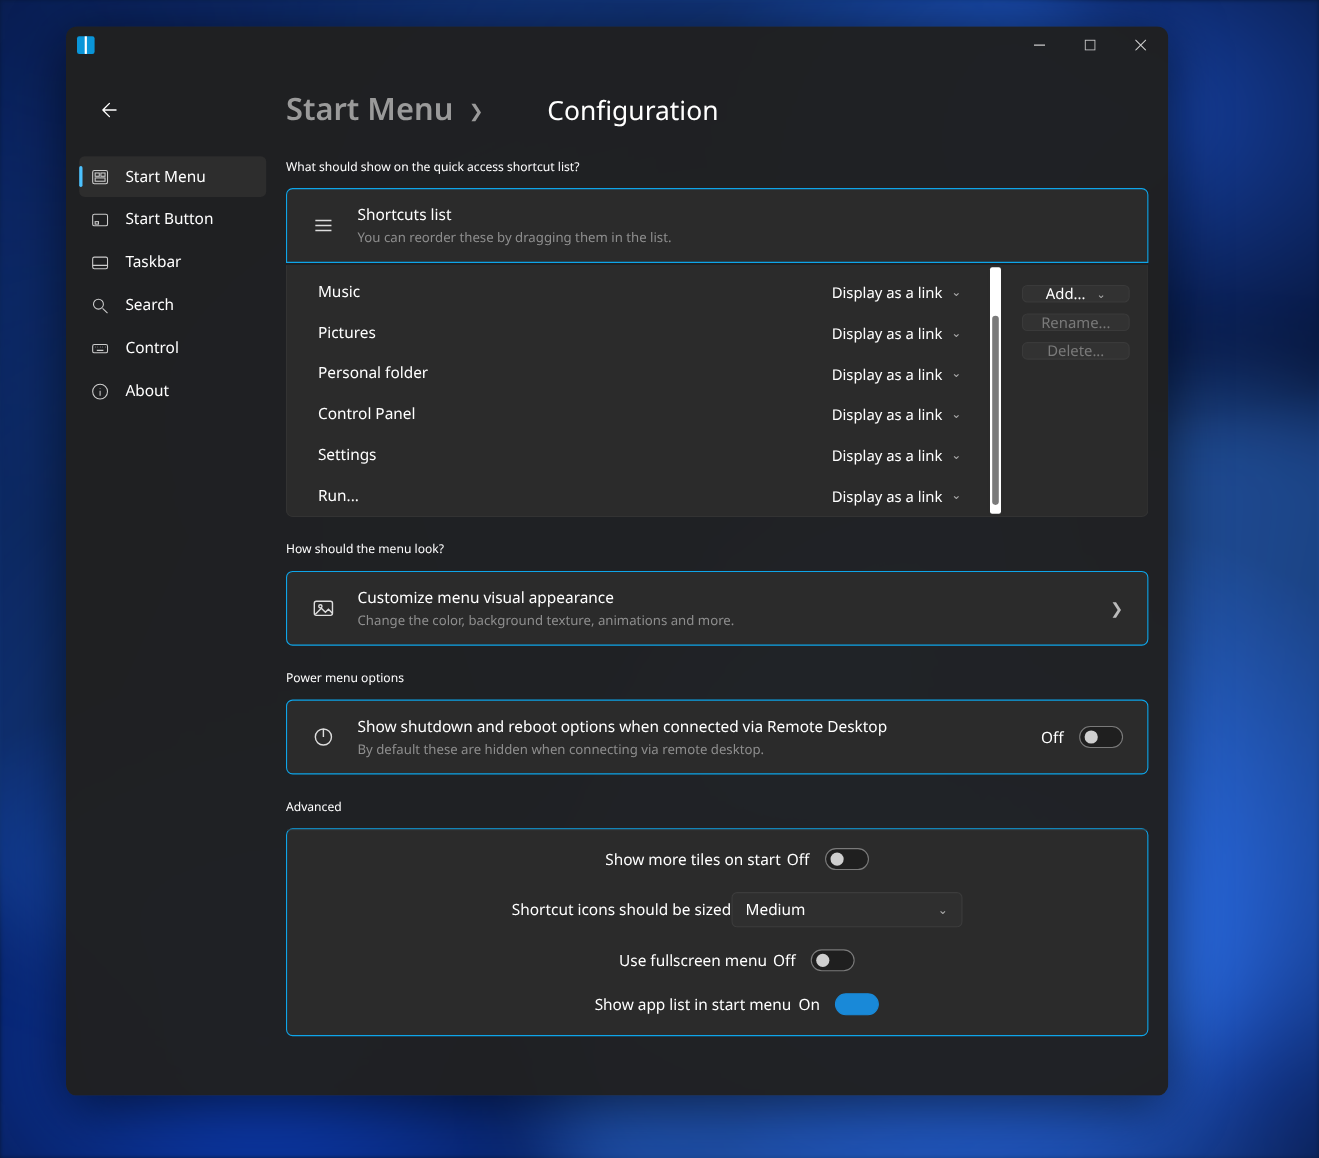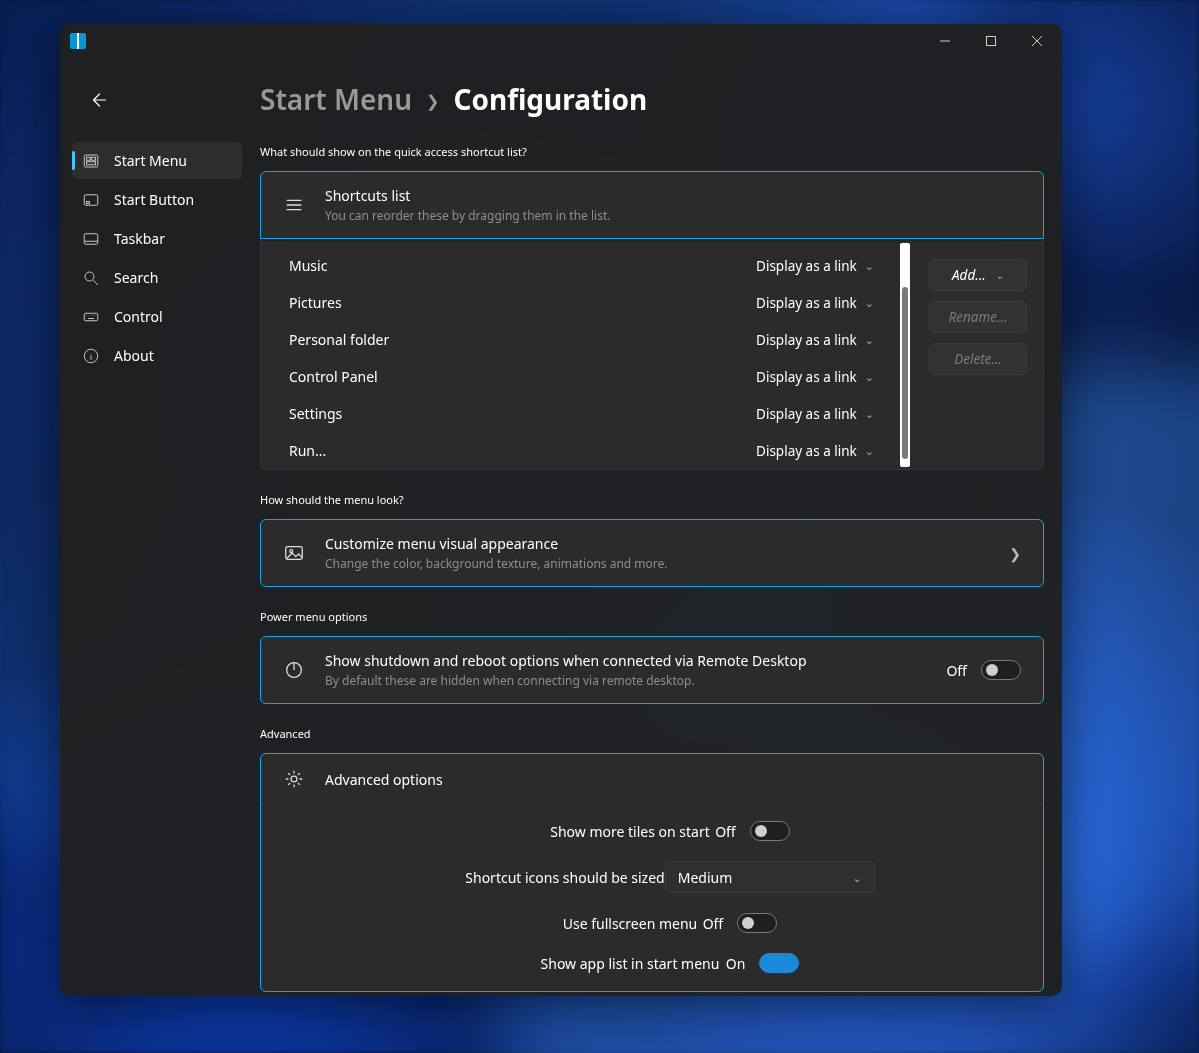--- a/index.html
+++ b/index.html
@@ -92,21 +92,21 @@
 
   .main {
     flex:1; padding: 10px 0 0 10px; overflow:hidden; position:relative;
   }
   .breadcrumb {
     display:flex; align-items:baseline; gap:14px;
     padding: 12px 0 22px 0;
   }
   .breadcrumb .parent { font-size:28px; font-weight:600; color:#9a9a9a; }
   .breadcrumb .chev { font-size:16px; color:#9a9a9a; position:relative; top:-3px;}
-  .breadcrumb .current { font-size:28px; font-weight:700; color:#fff; }
+  .breadcrumb .current { font-size:24px; font-weight:400; color:#fff;margin-left:44px; }
 
   .scroll-area {
     position:absolute; left:10px; right:4px; top:70px; bottom:0;
     overflow-y:auto; padding-right:14px;
   }
   .scroll-area::-webkit-scrollbar{width:6px;}
   .scroll-area::-webkit-scrollbar-thumb{background:#4a4a4a;border-radius:3px;}
 
   .section-label {
     font-size:11px; font-weight:400; color:#fff;
@@ -153,25 +153,24 @@
   }
   .sc-row .disp {
     display:flex; align-items:center; gap:8px; font-size:13.5px; color:#fff;
     padding-right:10px;
   }
   .sc-row .disp .dd {font-size:11px;color:#aaa;}
   .shortcut-buttons {
     width:130px; padding:18px 16px 0 16px; display:flex; flex-direction:column; gap:10px;
   }
   .btn {
-    height:32px; border-radius:5px; border:1px solid #3a3a3a;
+    height:16px; border-radius:5px; border:1px solid #3a3a3a;
     background:#323232; color:#fff; font-size:13.5px;
     display:flex; align-items:center; justify-content:center; gap:10px;
     cursor:pointer;
-    font-style:italic;
   }
   .btn .dd{font-size:10px;color:#aaa;}
   .btn.disabled{color:#7a7a7a; cursor:default;}
 
   
   .toggle-wrap { display:flex; align-items:center; gap:14px; }
   .toggle-label { font-size:14px; color:#fff; min-width:26px; text-align:right;}
   .toggle {
     width:40px; height:20px; border-radius:10px; position:relative;
     background:#1f1f1f; border:1px solid #7a7a7a;
@@ -418,31 +417,20 @@
               <span class="toggle-label">Off</span>
               <div class="toggle">
                   <div class="knob"></div>
                 </div>
             </div>
           </div>
         </div>
 
         <div class="section-label">Advanced</div>
         <div class="card advanced">
-          <div class="card-row">
-            <span class="card-icon">
-              <svg viewBox="0 0 24 24">
-                  <circle cx="12" cy="12" r="3.2"></circle>
-                  <path d="M12 3 V6 M12 18 V21 M3 12 H6 M18 12 H21 M5.6 5.6 L7.8 7.8 M16.2 16.2 L18.4 18.4 M18.4 5.6 L16.2 7.8 M7.8 16.2 L5.6 18.4"></path>
-                </svg>
-            </span>
-            <div class="card-text">
-              <div class="card-title">Advanced options</div>
-            </div>
-          </div>
           <div class="divider"></div>
 
           <div class="adv-row">
             <span class="label">Show more tiles on start</span>
             <div class="toggle-wrap">
               <span class="toggle-label">Off</span>
               <div class="toggle">
                   <div class="knob"></div>
                 </div>
             </div>

